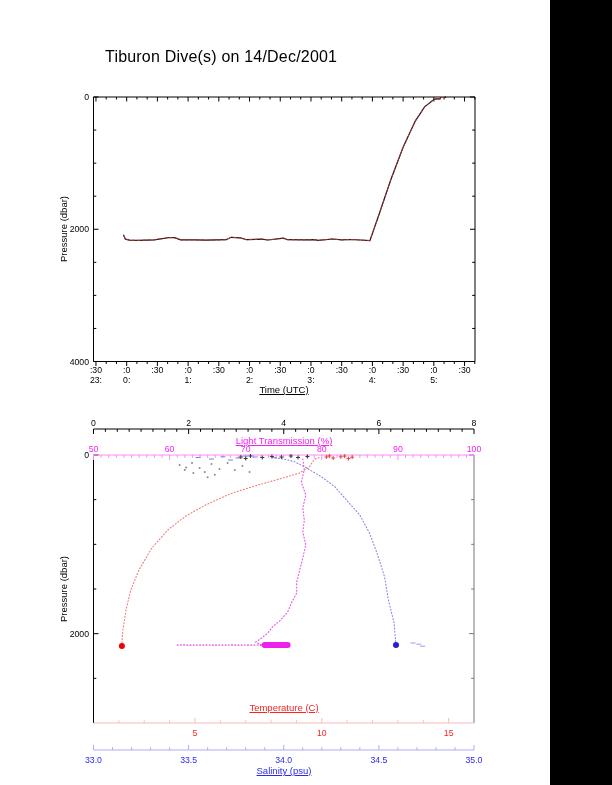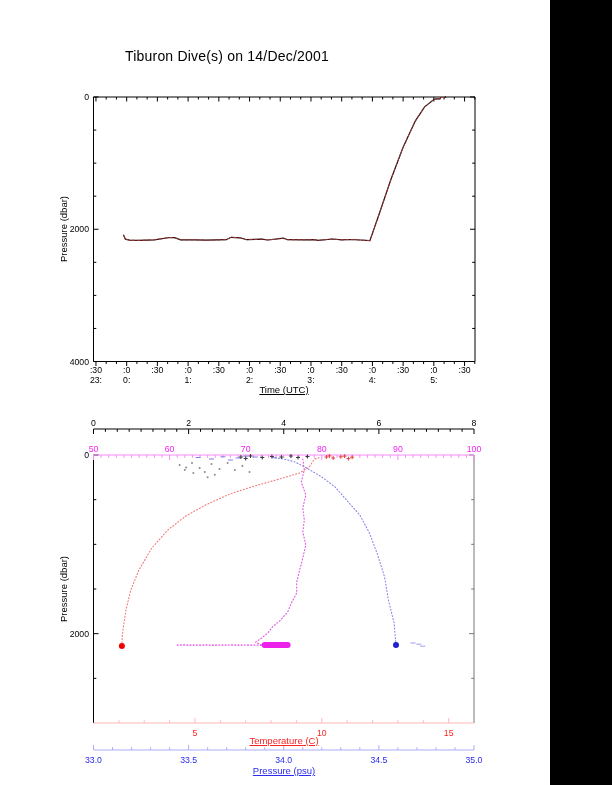--- a/index.html
+++ b/index.html
@@ -3,26 +3,26 @@
 <meta charset="utf-8">
 <style>
   html,body{margin:0;padding:0;background:#ffffff;}
   #stage{
     position:relative;width:612px;height:785px;background:#ffffff;overflow:hidden;
     font-family:"Liberation Sans", sans-serif;
   }
   #chart{position:absolute;left:0;top:0;}
   .right-bar{position:absolute;top:0;height:785px;left:550px;width:62px;background:#000;}
   .lbl{position:absolute;color:#000;}
-  .title{left:125px;top:48px;font-size:14px;letter-spacing:0.2px;}
+  .title{left:105px;top:48px;font-size:16px;letter-spacing:0.2px;}
   .hcenter{left:93px;width:382px;text-align:center;text-decoration:underline;}
   .t-time{top:384px;font-size:9.5px;}
   .t-oxy{top:404px;font-size:9.5px;}
   .t-light{top:435px;font-size:9.5px;}
-  .t-temp{top:735px;font-size:9.5px;}
+  .t-temp{top:702px;font-size:9.5px;}
   .t-sal{top:765px;font-size:9.5px;}
   .vlabel{position:absolute;width:100px;height:12px;text-align:center;font-size:9.5px;
     transform:rotate(-90deg);}
   .v-top{left:14px;top:223px;}
   .v-bot{left:14px;top:583px;}
 </style>
 </head>
 <body>
 
 <div id="stage">
@@ -375,17 +375,18 @@
       <line x1="307.5" y1="454.5" x2="307.5" y2="458.5" stroke="#3a3a3a" stroke-width="1"></line>
     </svg>
 
   <div class="lbl title">Tiburon Dive(s) on 14/Dec/2001</div>
 
   <div class="lbl hcenter t-time" style="color: rgb(0, 0, 0);">Time (UTC)</div>
 
   <div class="vlabel v-top">Pressure (dbar)</div>
   <div class="vlabel v-bot">Pressure (dbar)</div>
 
+  <div class="lbl hcenter t-light" style="color: rgb(245, 34, 245);">Light Transmission (%)</div>
   <div class="lbl hcenter t-temp" style="color: rgb(251, 34, 34);">Temperature (C)</div>
-  <div class="lbl hcenter t-sal" style="color: rgb(42, 42, 238);">Pressure (psu)</div>
+  <div class="lbl hcenter t-sal" style="color: rgb(42, 42, 238);">Salinity (psu)</div>
 
   <div class="right-bar" style="background: rgb(0, 0, 0);"></div>
 </div>
 
 </body></html>

